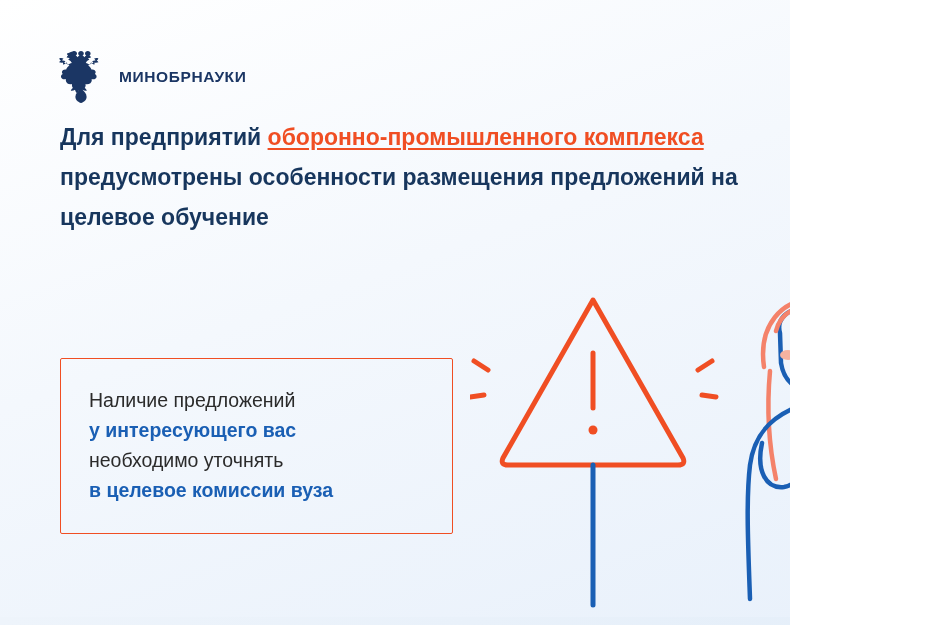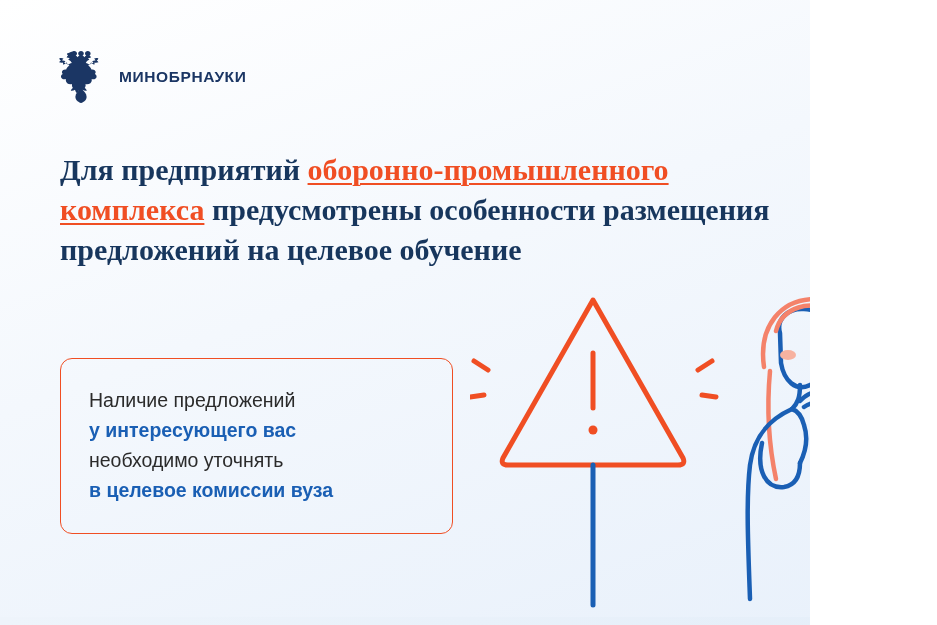--- a/index.html
+++ b/index.html
@@ -11,21 +11,20 @@
     height: 625px;
     font-family: "Liberation Sans", sans-serif;
     overflow: hidden;
   }
   .card {
     position: relative;
     width: 790px;
     height: 625px;
     background: linear-gradient(160deg, #ffffff 0%, #f4f8fd 45%, #e9f1fb 100%);
     overflow: hidden;
-    padding-left: 20px;
   }
   
   .logo-block {
     position: absolute;
     left: 57px;
     top: 48px;
     display: flex;
     align-items: center;
     gap: 14px;
   }
@@ -63,44 +62,44 @@
     padding: 0 17px;
     white-space: nowrap;
   }
   .badge-orange { background: #f04e23; }
   .badge-blue   { background: #1a5fb4; }
 
   
   .headline {
     position: absolute;
     left: 60px;
-    top: 150px;
+    top: 117px;
     width: 760px;
-    font-family: Liberation Serif, serif;
+    font-family: Liberation Sans, sans-serif;
     font-weight: bold;
-    font-size: 30px;
+    font-size: 23px;
     line-height: 40px;
     color: #17365d;
   }
   .headline .hl {
     color: #f04e23;
     text-decoration: underline;
     text-decoration-thickness: 2px;
     text-underline-offset: 3px;
   }
 
   
   .note {
     position: absolute;
     left: 60px;
     top: 358px;
     width: 393px;
     box-sizing: border-box;
     border: 1.6px solid #f04e23;
-    border-radius: 12px;
+    border-radius: 2px;
     padding: 26px 28px 28px 28px;
     background: transparent;
   }
   .note-line {
     font-size: 19.5px;
     line-height: 30px;
     color: #2b2b2b;
   }
   .note-line.bold {
     font-weight: bold;

